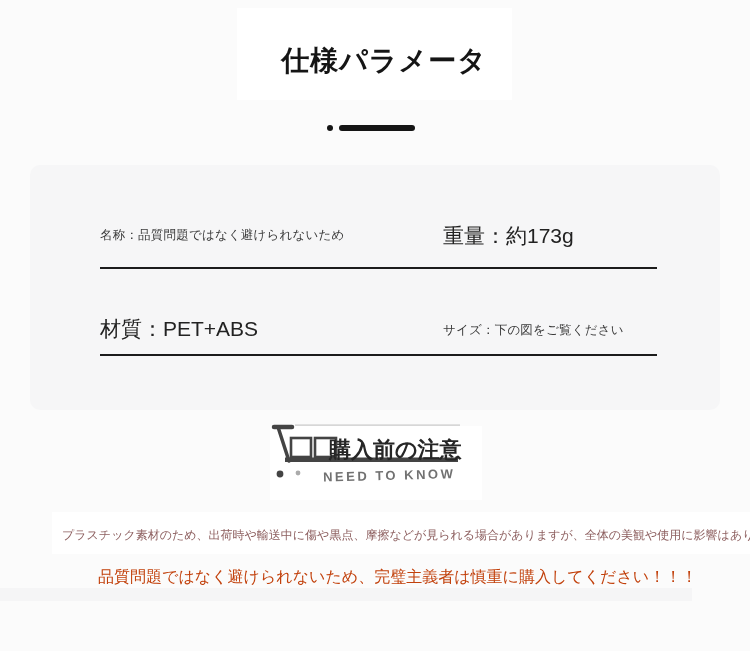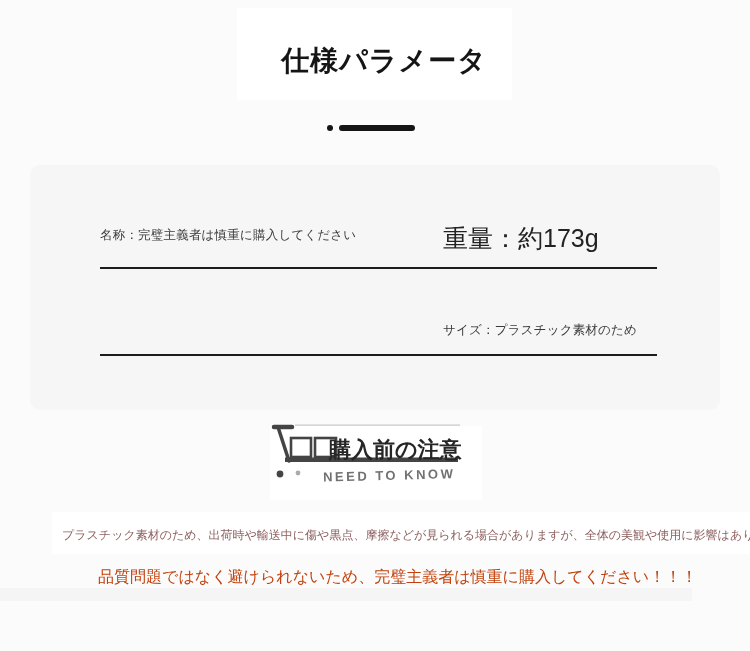--- a/index.html
+++ b/index.html
@@ -29,21 +29,21 @@
   .divider-bar{
     position:absolute;left:339px;top:125px;width:76px;height:6px;
     border-radius:3px;background:#151515;
   }
 
   .spec-card{
     position:absolute;left:30px;top:165px;width:690px;height:245px;
     background:#f6f6f7;border-radius:10px;
   }
   .spec-card .small{font-size:12.5px;color:#3a3a3a;letter-spacing:0.2px;}
-  .spec-card .large{font-size:25px;font-weight:500;color:#222;}
+  .spec-card .large{font-size:21px;font-weight:500;color:#222;}
   .cell{position:absolute;white-space:nowrap;}
   .cell.name{left:70px;top:62px;}
   .cell.weight{left:413px;top:57px;}
   .cell.material{left:70px;top:150px;}
   .cell.size{left:413px;top:157px;}
   .rule{position:absolute;left:70px;width:557px;height:2px;background:#1c1c1c;}
   .rule.r1{top:102px;}
   .rule.r2{top:189px;}
 
   .stamp{position:absolute;left:265px;top:412px;width:215px;height:75px;}
@@ -59,24 +59,25 @@
 <div class="patch title-bg"></div>
 <div class="patch stamp-bg"></div>
 <div class="patch band-1"></div>
 <div class="strip"></div>
 
 <h1 class="title">仕様パラメータ</h1>
 <span class="divider-dot"></span>
 <span class="divider-bar"></span>
 
 <section class="spec-card">
-  <div class="cell name small">名称：完璧主義者は慎重に購入してください</div>
+  <div class="cell name small">名称：品質問題ではなく避けられないため</div>
   <div class="cell weight large">重量：約173g</div>
   <div class="rule r1"></div>
-  <div class="cell size small">サイズ：プラスチック素材のため</div>
+  <div class="cell material large">材質：PET+ABS</div>
+  <div class="cell size small">サイズ：下の図をご覧ください</div>
   <div class="rule r2"></div>
 </section>
 
 <div class="stamp">
   <svg width="215" height="75" viewBox="0 0 215 75" xmlns="http://www.w3.org/2000/svg">
     <g stroke="#2b2b2b" fill="none" opacity="0.88">
       <line x1="9" y1="15" x2="27" y2="15" stroke-width="4.5" stroke-linecap="round"></line>
       <line x1="13" y1="15" x2="24" y2="49" stroke-width="3.5" stroke-linecap="round"></line>
       <rect x="26" y="26" width="20" height="19" stroke-width="2.6"></rect>
       <rect x="50" y="26" width="21" height="19" stroke-width="2.6"></rect>

